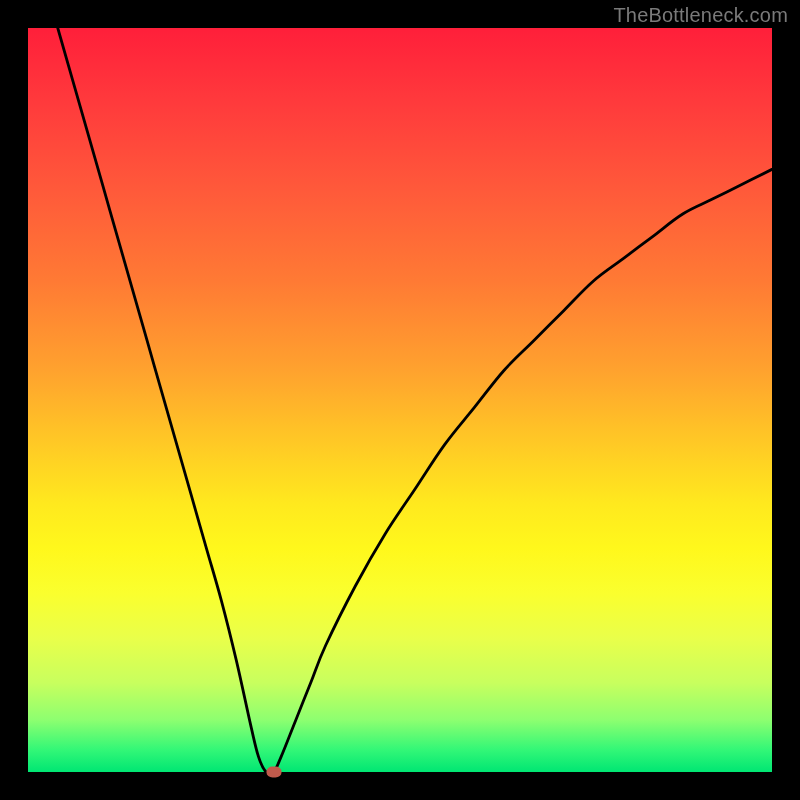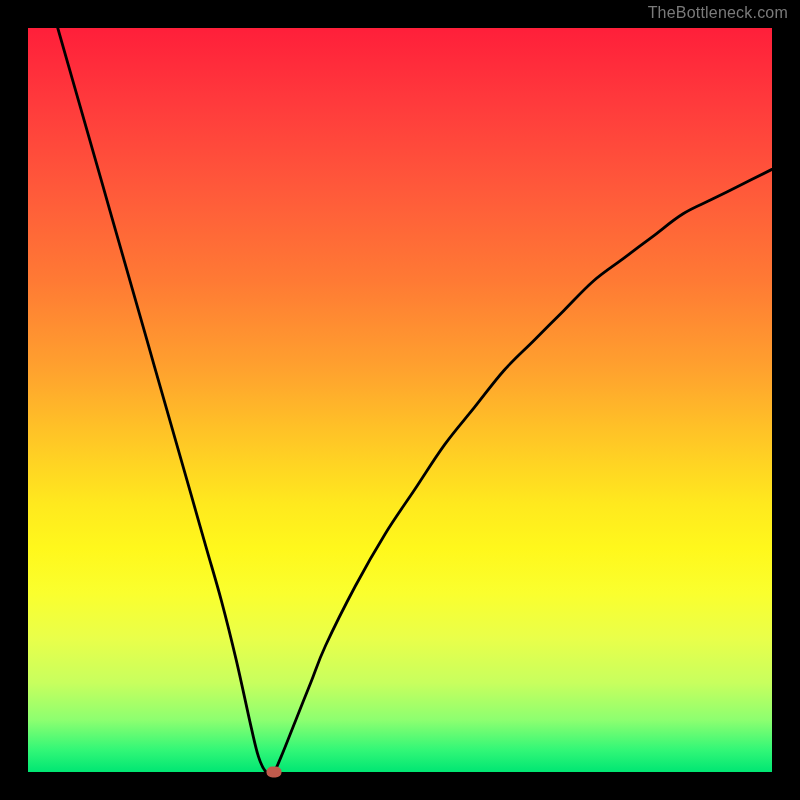--- a/index.html
+++ b/index.html
@@ -15,21 +15,21 @@
     position: relative;
     width: 800px;
     height: 800px;
     background: #000;
   }
   .watermark {
     position: absolute;
     top: 4px;
     right: 12px;
     color: #7a7a7a;
-    font-size: 16px;
+    font-size: 20px;
     font-weight: 500;
     letter-spacing: 0.2px;
     user-select: none;
   }
   .plot-area {
     position: absolute;
     left: 28px;
     top: 28px;
     width: 744px;
     height: 744px;

